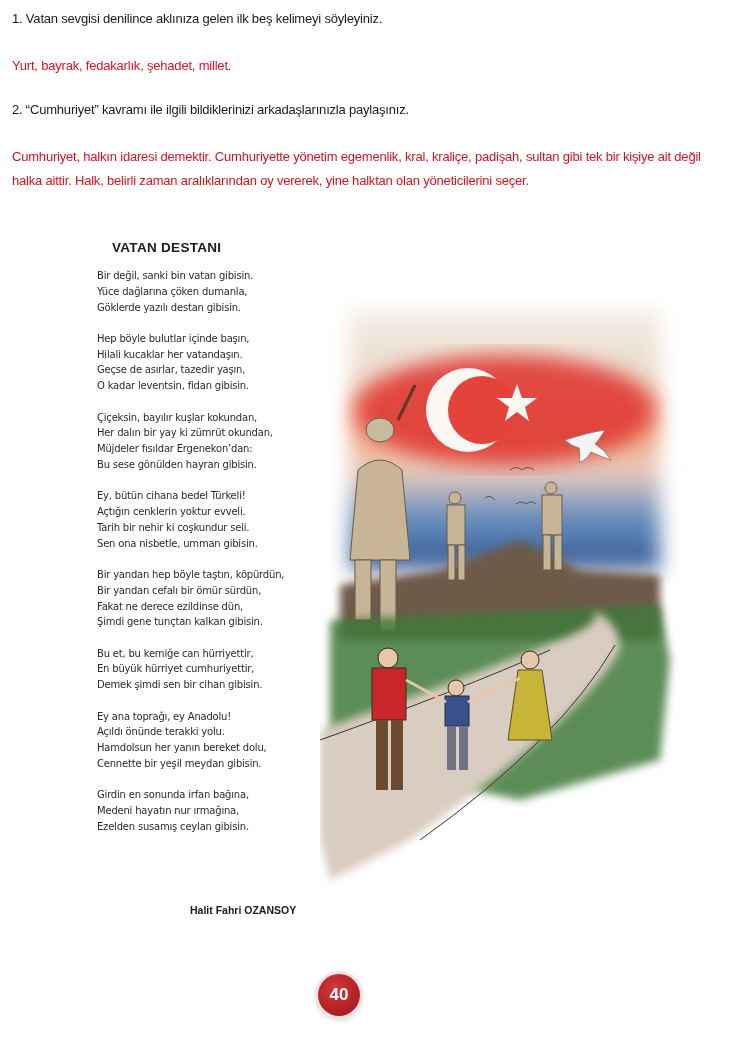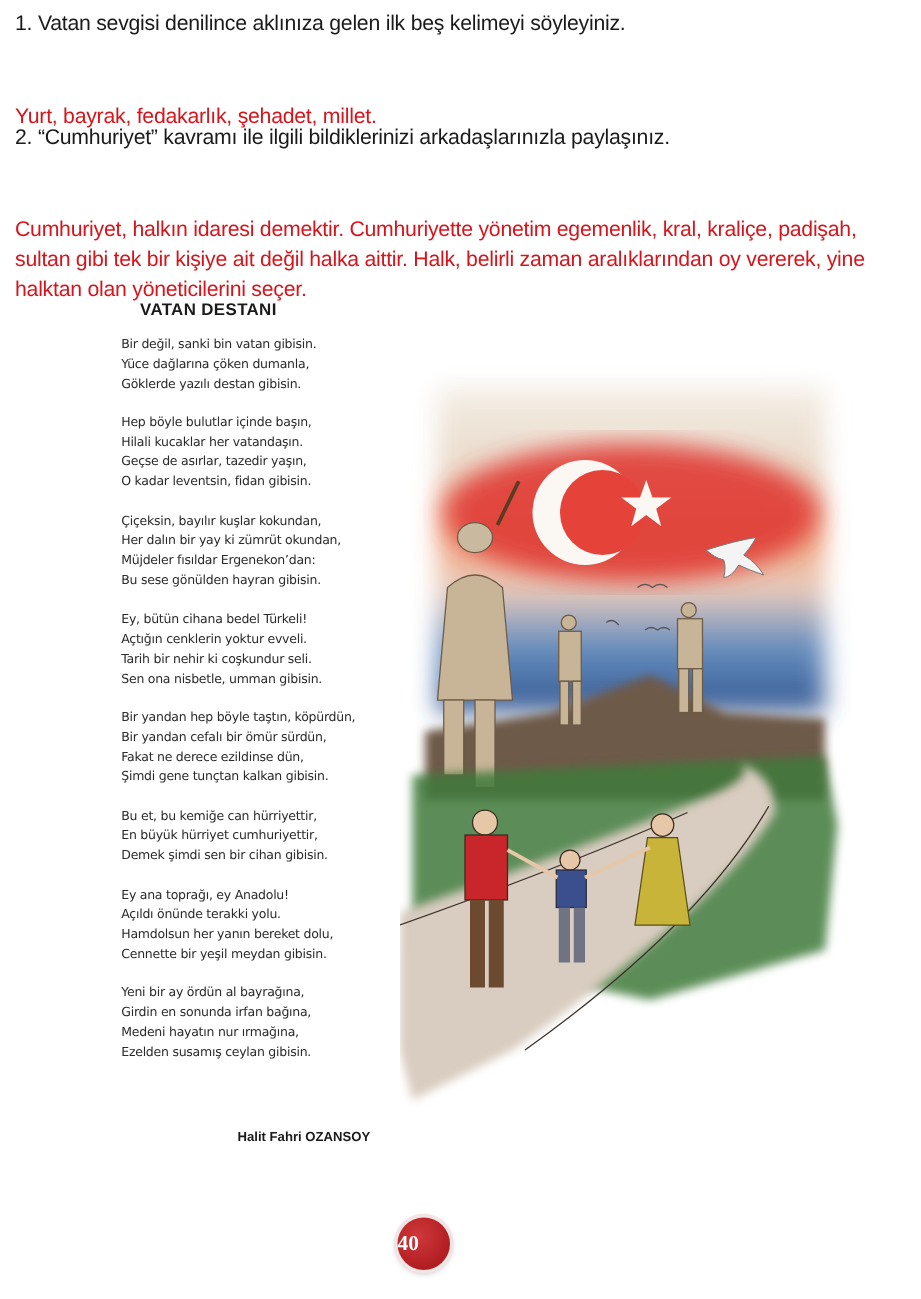--- a/index.html
+++ b/index.html
@@ -1,40 +1,40 @@
 <!DOCTYPE html>
 <html><head>
 <meta charset="utf-8">
 <style>
   html, body { margin: 0; padding: 0; }
   body {
     width: 737px; height: 1039px; background: #ffffff; position: relative; overflow: hidden;
     font-family: "Liberation Sans", sans-serif; color: #1a1a1a;
   }
-  .qa { position: absolute; left: 12px; width: 718px; font-size: 17px; line-height: 22px; letter-spacing: -0.2px; }
+  .qa { position: absolute; left: 12px; width: 718px; font-size: 13px; line-height: 22px; letter-spacing: -0.2px; }
   .q { color: #1a1a1a; }
-  .a { color: #d7141b; margin-top: 27px; }
+  .a { color: #d7141b; }
   #q1 { top: 8px; }
   #a1 { top: 55px; }
   #q2 { top: 99px; }
   #a2 { top: 145px; line-height: 24px; }
 
   .poem-title { position: absolute; left: 112px; top: 240px; font-size: 13.5px; font-weight: bold; letter-spacing: 0.3px; color:#1a1a1a; }
   .poem { position: absolute; left: 97px; top: 268px; width: 220px; font-family: "DejaVu Sans", sans-serif; font-size: 10px; color: #2a2a2a; }
   .stanza { margin-bottom: 15.5px; }
   .line { height: 15.8px; line-height: 15.8px; white-space: nowrap; letter-spacing: -0.2px; }
   .author { position: absolute; left: 190px; top: 904px; font-size: 10.5px; font-weight: bold; color:#1a1a1a; }
 
   .illus { position: absolute; left: 320px; top: 240px; width: 380px; height: 660px; }
 
   .page-num {
     position: absolute; left: 318px; top: 974px; width: 42px; height: 42px; border-radius: 50%;
     background: radial-gradient(circle at 40% 35%, #d0383a, #b01e22 70%);
     box-shadow: 0 0 0 3px #f0e4e4, 0 2px 6px rgba(0,0,0,0.35);
-    color: #fff; font-weight: bold; font-size: 17px; text-align: left; line-height: 42px; font-family: Liberation Serif, serif;
+    color: #fff; font-weight: bold; font-size: 17px; text-align: center; line-height: 42px;
   }
 </style>
 </head>
 <body>
 
 <div class="qa q" id="q1">1. Vatan sevgisi denilince aklınıza gelen ilk beş kelimeyi söyleyiniz.</div>
 <div class="qa a" id="a1">Yurt, bayrak, fedakarlık, şehadet, millet.</div>
 <div class="qa q" id="q2">2. “Cumhuriyet” kavramı ile ilgili bildiklerinizi arkadaşlarınızla paylaşınız.</div>
 <div class="qa a" id="a2">Cumhuriyet, halkın idaresi demektir. Cumhuriyette yönetim egemenlik, kral, kraliçe, padişah, sultan gibi tek bir kişiye ait değil halka aittir. Halk, belirli zaman aralıklarından oy vererek, yine halktan olan yöneticilerini seçer.</div>
 
@@ -75,21 +75,20 @@
     <div class="line">En büyük hürriyet cumhuriyettir,</div>
     <div class="line">Demek şimdi sen bir cihan gibisin.</div>
   </div>
   <div class="stanza">
     <div class="line">Ey ana toprağı, ey Anadolu!</div>
     <div class="line">Açıldı önünde terakki yolu.</div>
     <div class="line">Hamdolsun her yanın bereket dolu,</div>
     <div class="line">Cennette bir yeşil meydan gibisin.</div>
   </div>
   <div class="stanza">
-    <div class="line">Yeni bir ay ördün al bayrağına,</div>
     <div class="line">Girdin en sonunda irfan bağına,</div>
     <div class="line">Medeni hayatın nur ırmağına,</div>
     <div class="line">Ezelden susamış ceylan gibisin.</div>
   </div>
 </div>
 
 <div class="author">Halit Fahri OZANSOY</div>
 
 <div class="illus">
   <svg width="380" height="660" viewBox="0 0 380 660">

